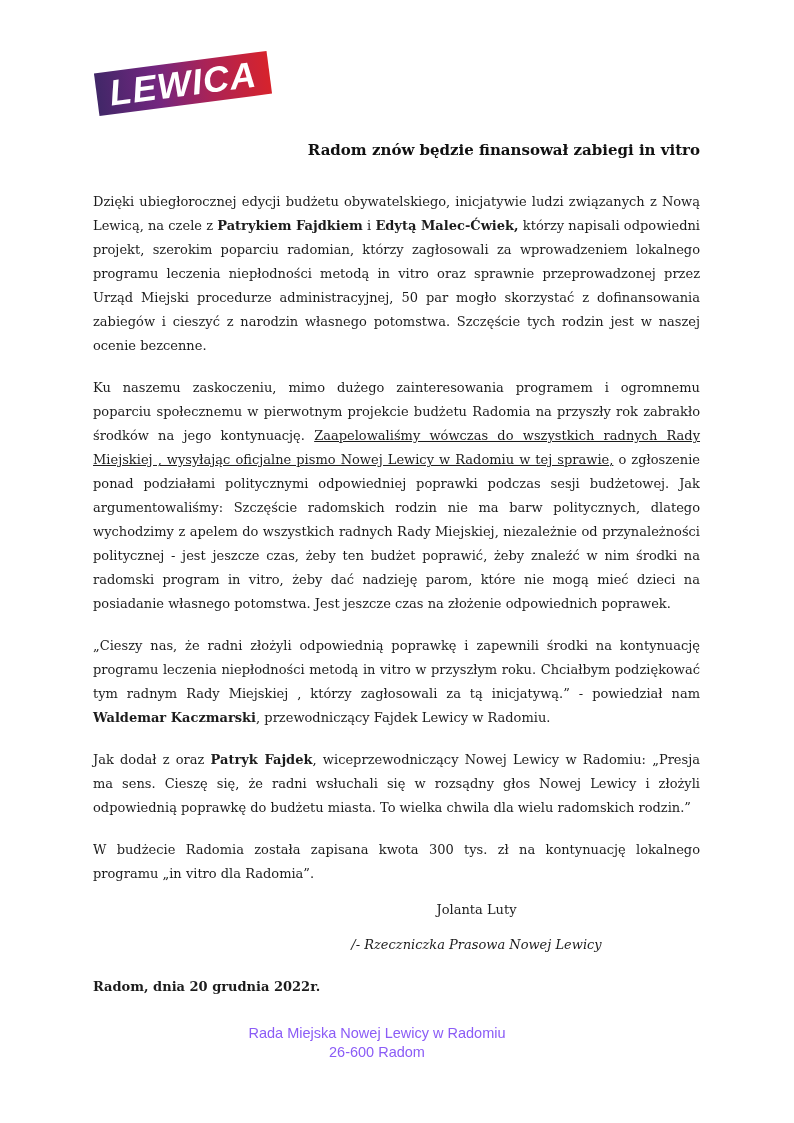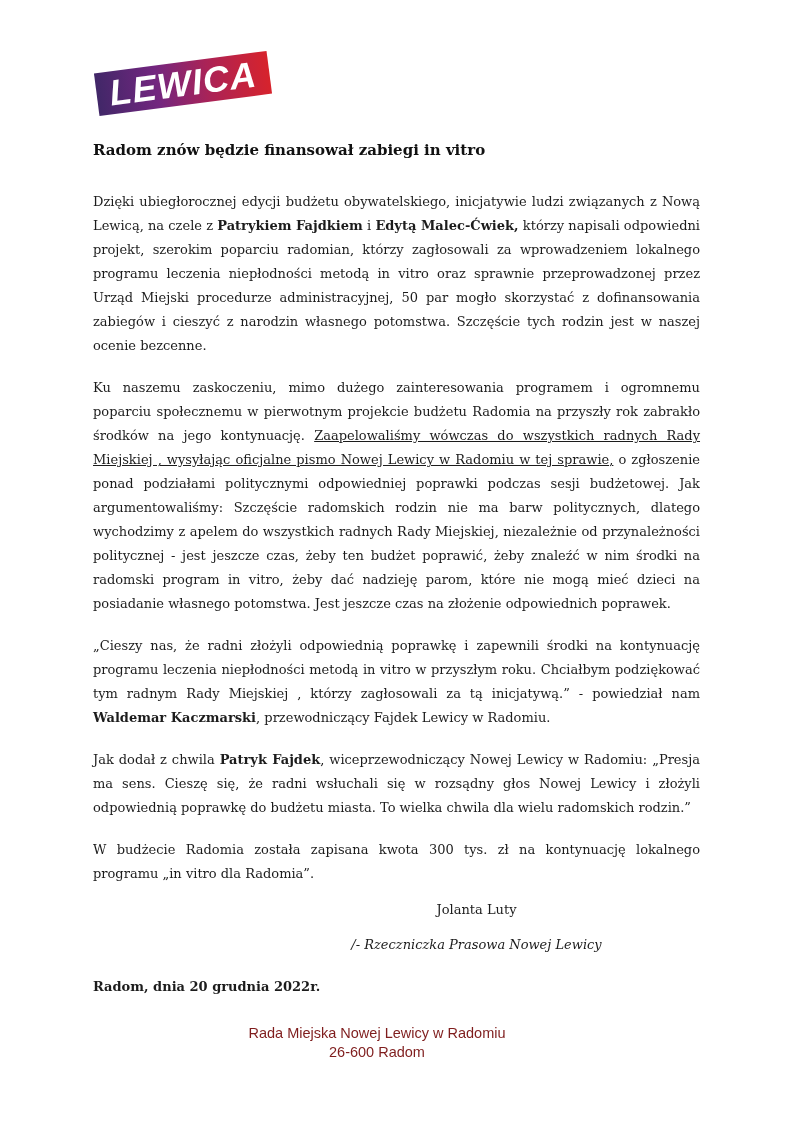--- a/index.html
+++ b/index.html
@@ -26,21 +26,21 @@
     font-family:"Liberation Sans",sans-serif;
     font-style:italic;font-weight:bold;
     font-size:36px;letter-spacing:1px;
     color:#ffffff;
     white-space:nowrap;
   }
 
   
   .doc-title{
     position:absolute;left:93px;top:141px;width:607px;
-    text-align:left;font-weight:bold;font-size:15px;color:#111111;
+    text-align:right;font-weight:bold;font-size:15px;color:#111111;
   }
 
   
   .content{
     position:absolute;left:93px;top:172px;width:607px;
     font-size:13px;line-height:24px;
   }
   .content p{margin:18px 0 12px 0;text-align:justify;}
   .b{font-weight:bold;}
   .u{text-decoration:underline;}
@@ -51,42 +51,42 @@
   }
   .sig-name{}
   .sig-role{margin-top:11px;font-style:italic;}
   .dateline{margin-top:18px;text-align:left;font-weight:bold;}
 
   
   .page-footer{
     position:absolute;left:0;top:1024px;width:754px;
     text-align:center;
     font-family:"Liberation Sans",sans-serif;
-    font-size:14.5px;line-height:19px;color:#7f1d1d;
+    font-size:14.5px;line-height:19px;color:#8b5cf6;
   }
 </style>
 </head>
 <body>
 
 <div class="page">
 
   <div class="logo">
     <div class="logo-bg" style="background: linear-gradient(90deg, rgb(65, 39, 104) 0%, rgb(115, 38, 127) 35%, rgb(171, 35, 86) 65%, rgb(215, 35, 44) 100%);">
       <div class="logo-text" style="color: rgb(255, 255, 255);">LEWICA</div>
     </div>
   </div>
 
   <div class="doc-title">Radom znów będzie finansował zabiegi in vitro</div>
 
   <div class="content">
     <div>
         <p><span>Dzięki ubiegłorocznej edycji budżetu obywatelskiego, inicjatywie ludzi związanych z Nową Lewicą, na czele z </span><span class="b">Patrykiem Fajdkiem</span><span> i </span><span class="b">Edytą Malec-Ćwiek,</span><span> którzy napisali odpowiedni projekt, szerokim poparciu radomian, którzy zagłosowali za wprowadzeniem lokalnego programu leczenia niepłodności metodą in vitro oraz sprawnie przeprowadzonej przez Urząd Miejski procedurze administracyjnej, 50 par mogło skorzystać z dofinansowania zabiegów i cieszyć z narodzin własnego potomstwa. Szczęście tych rodzin jest w naszej ocenie bezcenne.</span></p>
         <p><span>Ku naszemu zaskoczeniu, mimo dużego zainteresowania programem i ogromnemu poparciu społecznemu w pierwotnym projekcie budżetu Radomia na przyszły rok zabrakło środków na jego kontynuację. </span><span class="u">Zaapelowaliśmy wówczas do wszystkich radnych Rady Miejskiej , wysyłając oficjalne pismo Nowej Lewicy w Radomiu w tej sprawie,</span><span> o zgłoszenie ponad podziałami politycznymi odpowiedniej poprawki podczas sesji budżetowej. Jak argumentowaliśmy: Szczęście radomskich rodzin nie ma barw politycznych, dlatego wychodzimy z apelem do wszystkich radnych Rady Miejskiej, niezależnie od przynależności politycznej - jest jeszcze czas, żeby ten budżet poprawić, żeby znaleźć w nim środki na radomski program in vitro, żeby dać nadzieję parom, które nie mogą mieć dzieci na posiadanie własnego potomstwa. Jest jeszcze czas na złożenie odpowiednich poprawek.</span></p>
         <p><span>„Cieszy nas, że radni złożyli odpowiednią poprawkę i zapewnili środki na kontynuację programu leczenia niepłodności metodą in vitro w przyszłym roku. Chciałbym podziękować tym radnym Rady Miejskiej , którzy zagłosowali za tą inicjatywą.” - powiedział nam </span><span class="b">Waldemar Kaczmarski</span><span>, przewodniczący Fajdek Lewicy w Radomiu.</span></p>
-        <p><span>Jak dodał z chwila </span><span class="b">Patryk Fajdek</span><span>, wiceprzewodniczący Nowej Lewicy w Radomiu: „Presja ma sens. Cieszę się, że radni wsłuchali się w rozsądny głos Nowej Lewicy i złożyli odpowiednią poprawkę do budżetu miasta. To wielka chwila dla wielu radomskich rodzin.”</span></p>
+        <p><span>Jak dodał z oraz </span><span class="b">Patryk Fajdek</span><span>, wiceprzewodniczący Nowej Lewicy w Radomiu: „Presja ma sens. Cieszę się, że radni wsłuchali się w rozsądny głos Nowej Lewicy i złożyli odpowiednią poprawkę do budżetu miasta. To wielka chwila dla wielu radomskich rodzin.”</span></p>
         <p><span>W budżecie Radomia została zapisana kwota 300 tys. zł na kontynuację lokalnego programu „in vitro dla Radomia”.</span></p>
       </div>
 
     <div class="sig-line sig-name">Jolanta Luty</div>
 
     <div class="sig-line sig-role">/- Rzeczniczka Prasowa Nowej Lewicy</div>
 
     <div class="dateline">Radom, dnia 20 grudnia 2022r.</div>
   </div>
 

